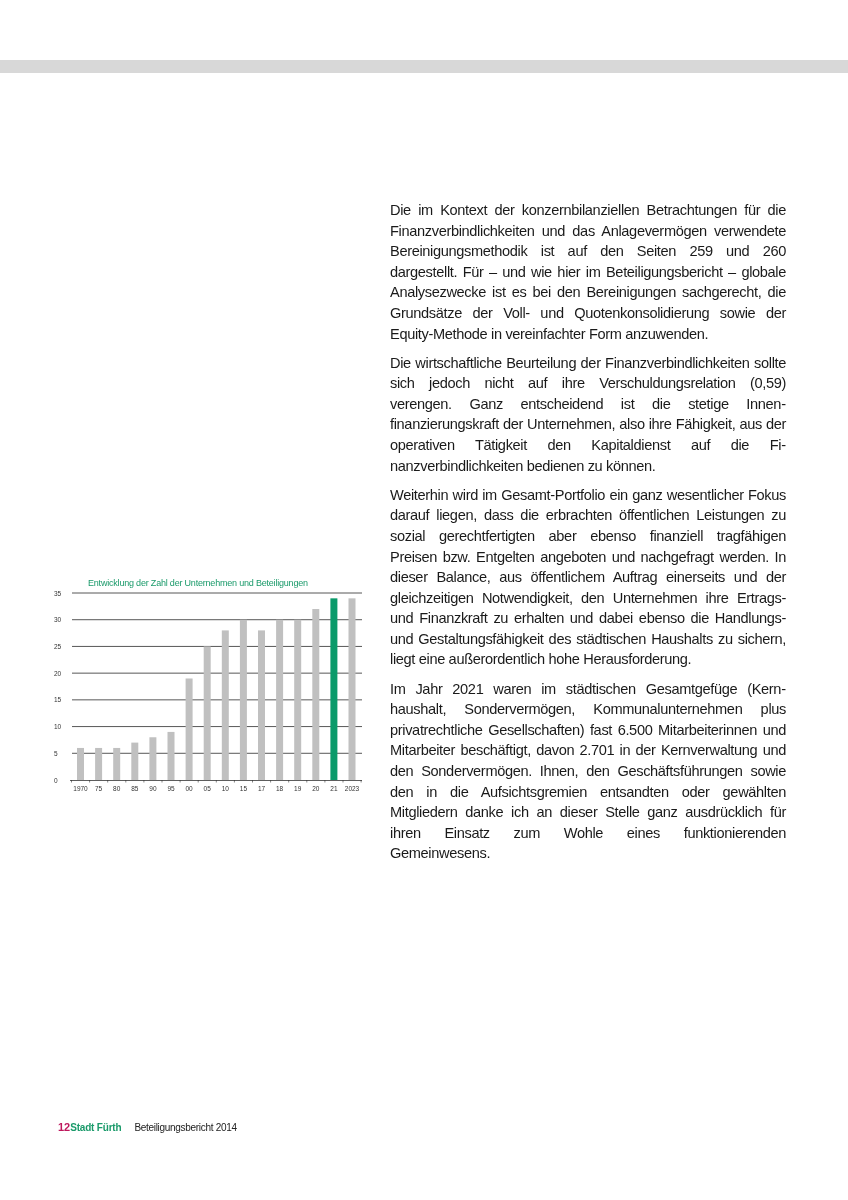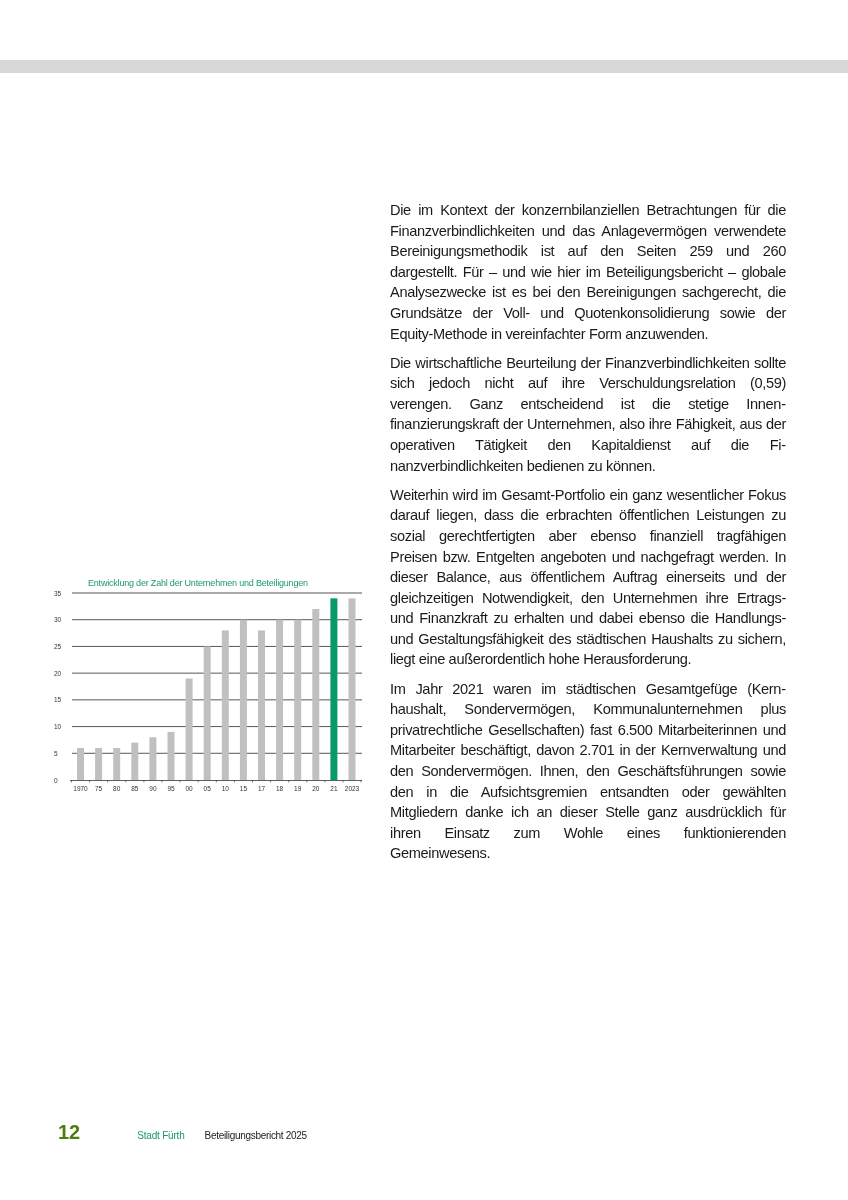--- a/index.html
+++ b/index.html
@@ -30,23 +30,23 @@
     position: absolute; left: 38px; top: 18px;
     font-size: 9px; color: #1a9a6a; letter-spacing: -0.2px; white-space: nowrap;
   }
   .chart svg { position: absolute; left: 0; top: 0; }
   .ytick, .xtick { font-family: "Liberation Sans", sans-serif; font-size: 6.5px; fill: #333; }
   .footer {
     position: absolute; left: 58px; top: 1121px; height: 20px;
     display: flex; align-items: baseline;
   }
   .page-num {
-    font-size: 20px; font-weight: bold; color: #4d7c0f; margin-right: 25px;
+    font-size: 11px; font-weight: bold; color: #be185d; 
   }
-  .footer-brand { font-size: 10px; font-weight: normal; color: #1a9a6a; margin-right: 20px; letter-spacing: -0.2px; padding-left: 32px; }
+  .footer-brand { font-size: 10px; font-weight: bold; color: #1a9a6a; margin-right: 13px; letter-spacing: -0.2px; }
   .footer-title { font-size: 10px; color: #222; letter-spacing: -0.3px; }
 </style>
 </head>
 <body>
 
 <div class="top-bar"></div>
 
 <div class="text-column">
   <p>Die im Kontext der konzernbilanziellen Betrachtungen für die Finanzverbindlichkeiten und das Anlagevermögen ver­wendete Bereinigungsmethodik ist auf den Seiten 259 und 260 dargestellt. Für – und wie hier im Beteiligungsbe­richt – globale Analysezwecke ist es bei den Bereinigun­gen sachgerecht, die Grundsätze der Voll- und Quoten­konsolidierung sowie der Equity-Methode in vereinfachter Form anzuwenden.</p>
   <p>Die wirtschaftliche Beurteilung der Finanzverbindlichkei­ten sollte sich jedoch nicht auf ihre Verschuldungsrelation (0,59) verengen. Ganz entscheidend ist die stetige Innen­finanzierungskraft der Unternehmen, also ihre Fähigkeit, aus der operativen Tätigkeit den Kapitaldienst auf die Fi­nanzverbindlichkeiten bedienen zu können.</p>
@@ -121,14 +121,14 @@
       <text x="247.70000000000002" y="231" text-anchor="middle" class="xtick">19</text>
       <text x="265.8" y="231" text-anchor="middle" class="xtick">20</text>
       <text x="283.90000000000003" y="231" text-anchor="middle" class="xtick">21</text>
       <text x="302" y="231" text-anchor="middle" class="xtick">2023</text>
     </svg>
 </div>
 
 <div class="footer">
   <span class="page-num">12</span>
   <span class="footer-brand">Stadt Fürth</span>
-  <span class="footer-title">Beteiligungsbericht 2025</span>
+  <span class="footer-title">Beteiligungsbericht 2014</span>
 </div>
 
 </body></html>

